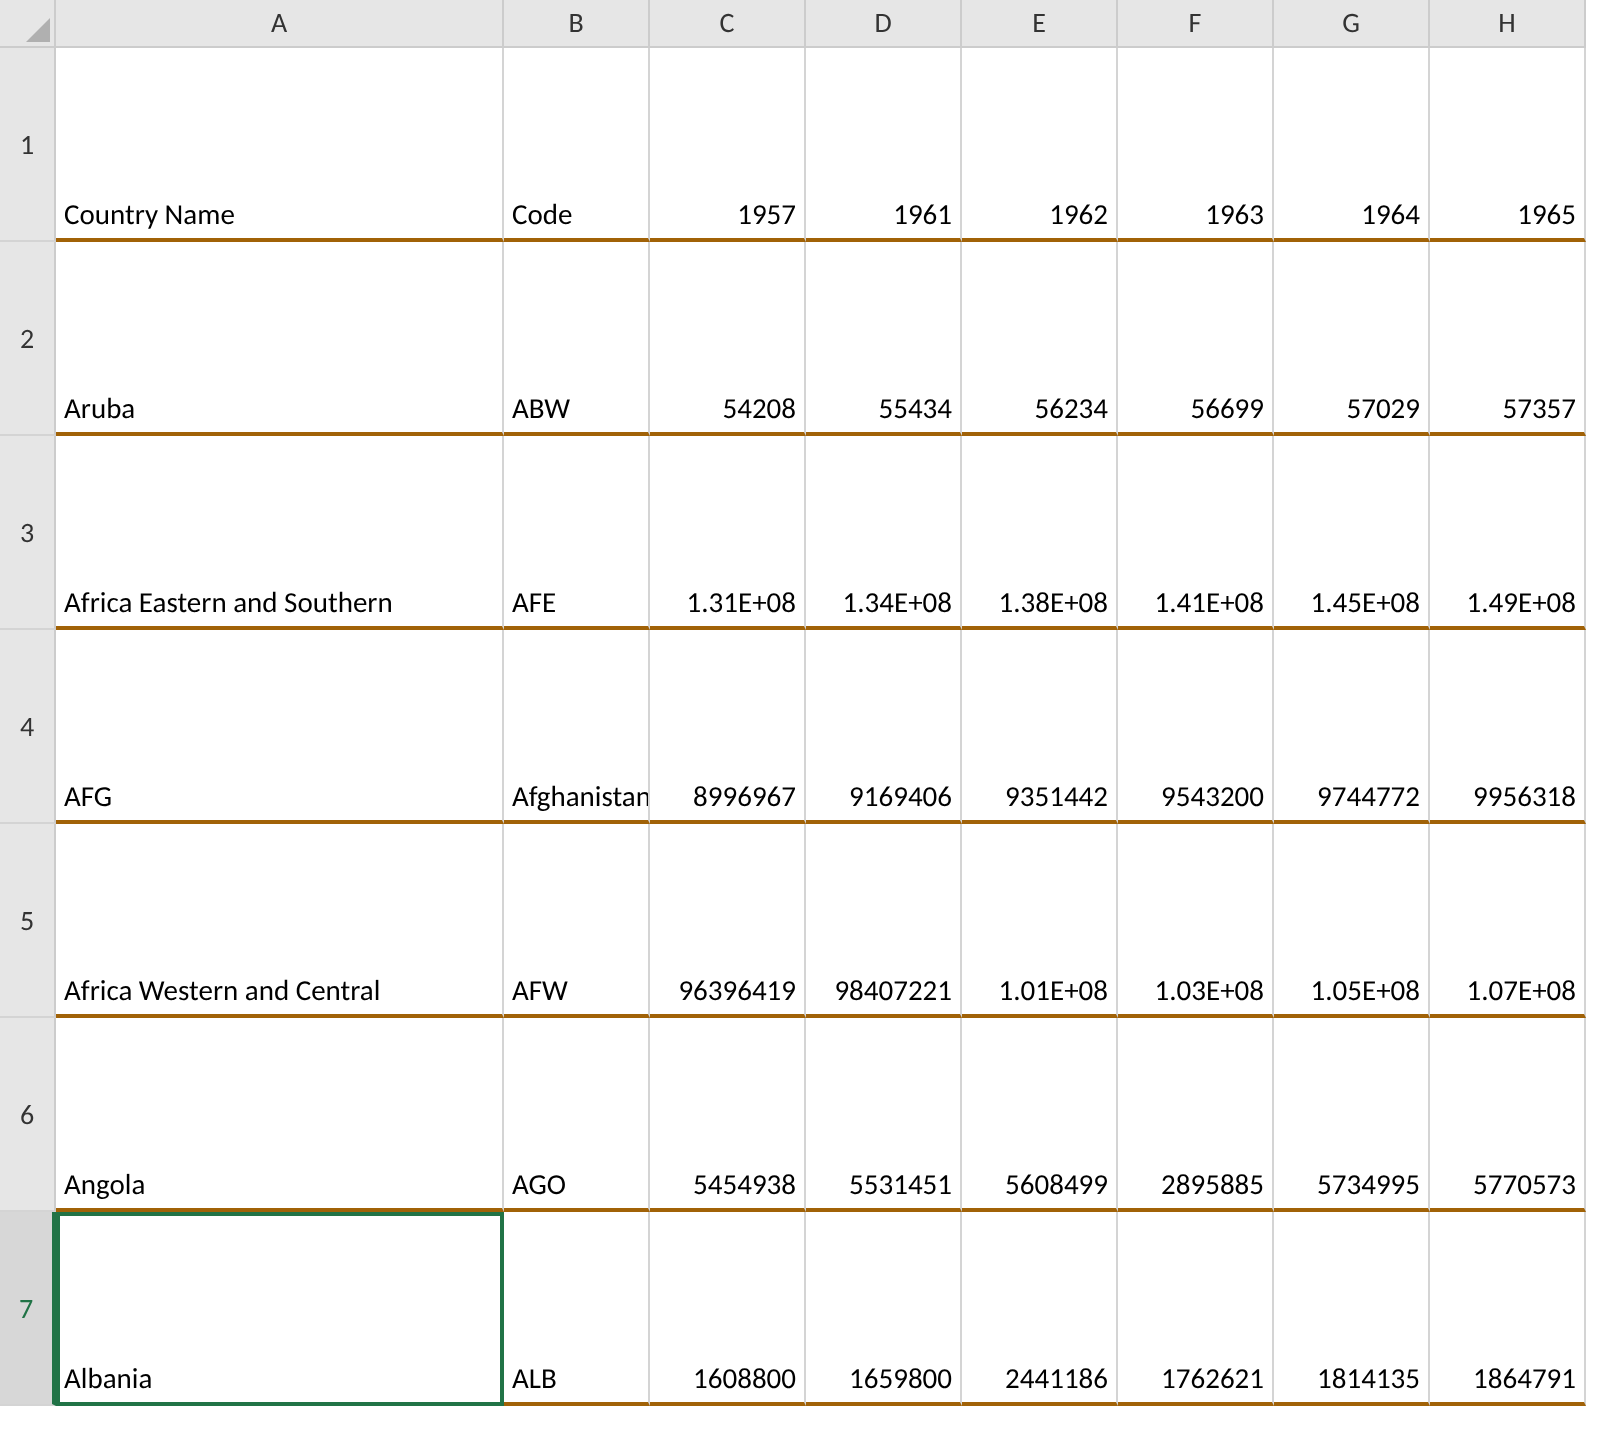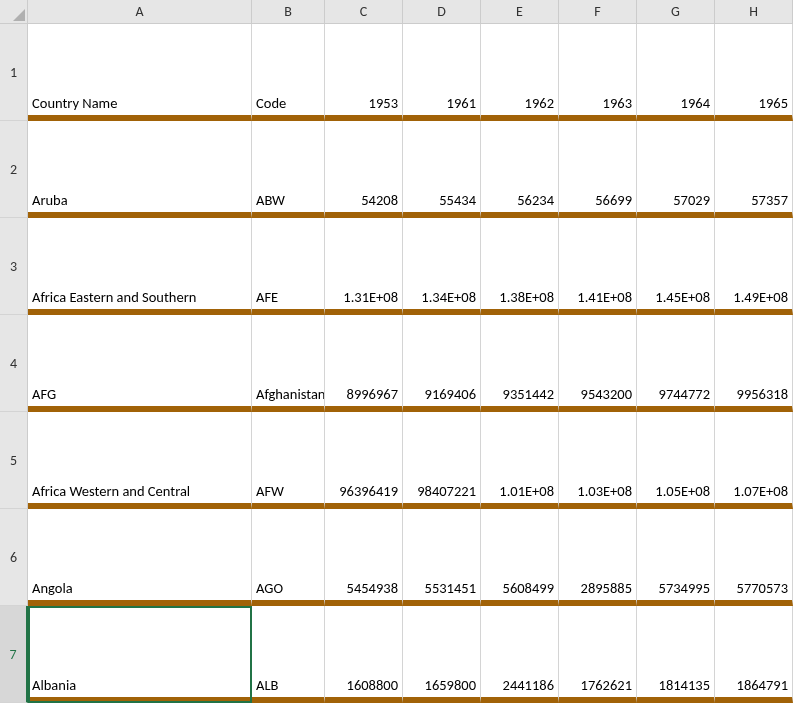--- a/index.html
+++ b/index.html
@@ -50,21 +50,21 @@
   .rowhead.sel {
     border-right: 2px solid #217346;
     color: #217346;
     background: #d7d7d7;
   }
   .colhead.first {
     
   }
   .cell {
     border-right: 1px solid #d4d4d4;
-    border-bottom: 6px solid #a16207;
+    border-bottom: 2px solid #a16207;
     display: flex;
     align-items: flex-end;
     padding: 0 4px 3px 4px;
     overflow: hidden;
     white-space: nowrap;
   }
   .cell.text { justify-content: flex-start; }
   .cell.num  { justify-content: flex-end; }
   .cell.sel {
     
@@ -88,21 +88,21 @@
   <div class="colhead">C</div>
   <div class="colhead">D</div>
   <div class="colhead">E</div>
   <div class="colhead">F</div>
   <div class="colhead">G</div>
   <div class="colhead">H</div>
 
   <div class="rowhead">1</div>
   <div class="row1 cell text">Country Name</div>
   <div class="row1 cell text">Code</div>
-  <div class="row1 cell num">1953</div>
+  <div class="row1 cell num">1957</div>
   <div class="row1 cell num">1961</div>
   <div class="row1 cell num">1962</div>
   <div class="row1 cell num">1963</div>
   <div class="row1 cell num">1964</div>
   <div class="row1 cell num">1965</div>
 
   <div class="rowhead">2</div>
   <div class="cell text">Aruba</div>
   <div class="cell text">ABW</div>
   <div class="cell num">54208</div>

